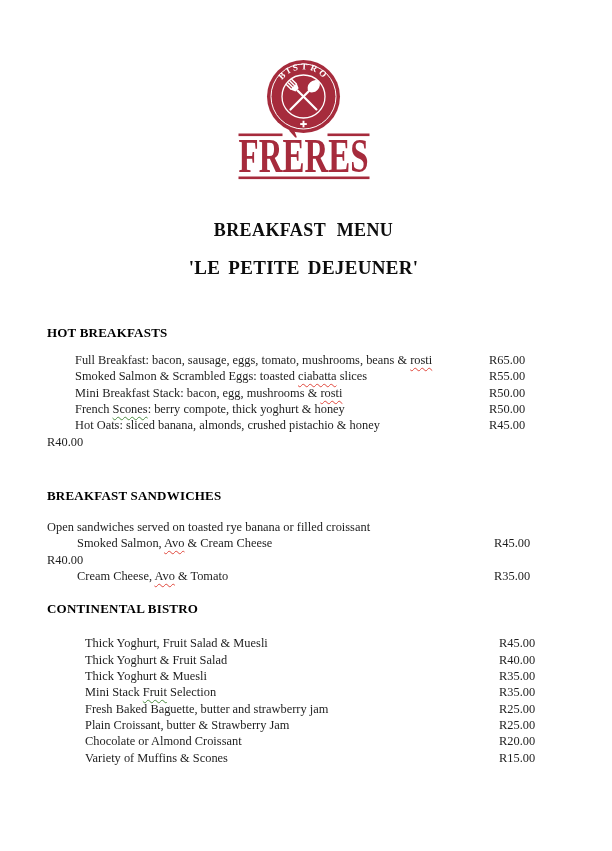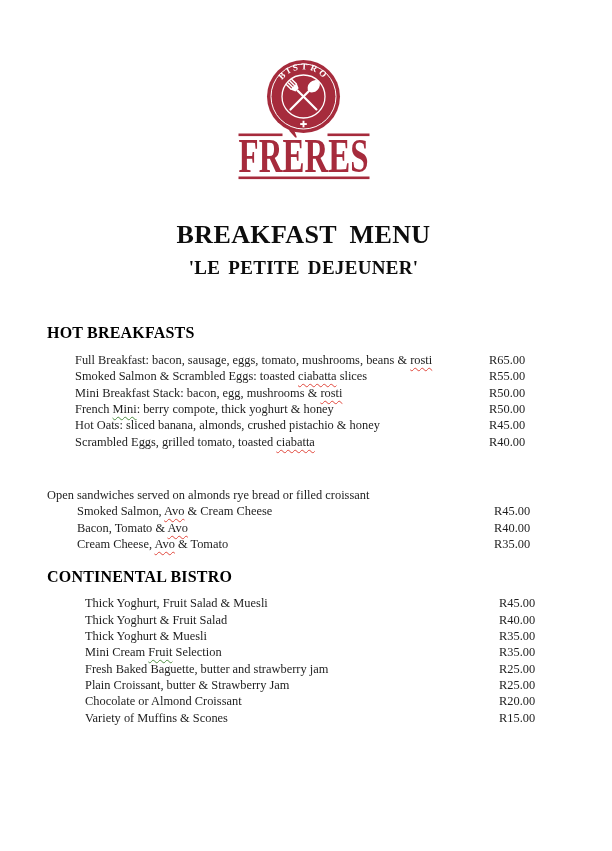--- a/index.html
+++ b/index.html
@@ -18,41 +18,41 @@
   .logo{position:absolute;left:236px;top:58px;width:136px;height:124px;}
   .logo svg{display:block;width:100%;height:100%;}
   .brand-fill{fill:var(--brand);}
   .white-fill{fill:#fff;}
   .ring{stroke:#fff;fill:none;}
   .arc-text{fill:#fff;font-family:"Liberation Serif",serif;font-size:9px;font-weight:bold;letter-spacing:2.6px;}
   .brand-word{font-family:"Liberation Serif",serif;font-weight:bold;font-size:48px;}
   
   .title{
     position:absolute;top:220px;left:0;width:607px;text-align:center;
-    font-size:26px;font-weight:bold;color:#0d0d0d;word-spacing:6px;letter-spacing:.4px;
+    font-size:18px;font-weight:bold;color:#0d0d0d;word-spacing:6px;letter-spacing:.4px;
   }
   .subtitle{
     position:absolute;top:257px;left:0;width:607px;text-align:center;
     font-size:19px;font-weight:bold;color:#0d0d0d;word-spacing:3px;letter-spacing:.3px;
   }
   
   #menu{position:absolute;left:47px;top:324px;width:500px;}
-  .heading{font-size:16px;line-height:17px;font-weight:bold;color:#000;letter-spacing:.2px;}
+  .heading{font-size:13px;line-height:17px;font-weight:bold;color:#000;letter-spacing:.2px;}
   .row{display:flex;line-height:16.33px;font-size:12.4px;gap:16px;}
   .item-text{flex:1 1 auto;}
   .price{flex:0 0 auto;width:48px;text-align:left;white-space:nowrap;}
   .sec0 .items{margin-top:11px;}
   .sec0 .item-text{padding-left:28px;}
   .sec0 .price{padding-right:10px;width:58px;}
   .sec1{margin-top:37px;}
   .sec1 .items{margin-top:15px;}
   .sec1 .item-text{padding-left:30px;}
   .sec1 .price{padding-right:5px;width:53px;}
   .sec2{margin-top:16px;}
-  .sec2 .items{margin-top:10px;}
+  .sec2 .items{margin-top:18px;}
   .sec2 .item-text{padding-left:38px;}
   .sec2 .price{padding-right:0;width:48px;}
   .row.intro .item-text{padding-left:0;}
   
   .sq{
     text-decoration-line:underline;
     text-decoration-style:wavy;
     text-decoration-thickness:1px;
     text-underline-offset:2.5px;
   }
@@ -117,44 +117,43 @@
           </div>
           <div class="row">
             <span class="item-text"><span>Smoked Salmon &amp; Scrambled Eggs: toasted </span><span class="sq sq-red">ciabatta</span><span> slices</span></span>
             <span class="price">R55.00</span>
           </div>
           <div class="row">
             <span class="item-text"><span>Mini Breakfast Stack: bacon, egg, mushrooms &amp; </span><span class="sq sq-red">rosti</span></span>
             <span class="price">R50.00</span>
           </div>
           <div class="row">
-            <span class="item-text"><span>French </span><span class="sq sq-green">Mini</span><span>: berry compote, thick yoghurt &amp; honey</span></span>
+            <span class="item-text"><span>French </span><span class="sq sq-green">Scones</span><span>: berry compote, thick yoghurt &amp; honey</span></span>
             <span class="price">R50.00</span>
           </div>
           <div class="row">
             <span class="item-text"><span>Hot Oats: sliced banana, almonds, crushed pistachio &amp; honey</span></span>
             <span class="price">R45.00</span>
           </div>
           <div class="row">
-            <span class="item-text"><span>Scrambled Eggs, grilled tomato, toasted </span><span class="sq sq-red">ciabatta</span></span>
             <span class="price">R40.00</span>
           </div>
         </div>
       </div>
       <div class="section sec1">
+        <div class="heading">BREAKFAST SANDWICHES</div>
         <div class="items">
           <div class="row intro">
-            <span class="item-text">Open sandwiches served on almonds rye bread or filled croissant</span>
+            <span class="item-text">Open sandwiches served on toasted rye banana or filled croissant</span>
           </div>
           <div class="row">
             <span class="item-text"><span>Smoked Salmon, </span><span class="sq sq-red">Avo</span><span> &amp; Cream Cheese</span></span>
             <span class="price">R45.00</span>
           </div>
           <div class="row">
-            <span class="item-text"><span>Bacon, Tomato &amp; </span><span class="sq sq-red">Avo</span></span>
             <span class="price">R40.00</span>
           </div>
           <div class="row">
             <span class="item-text"><span>Cream Cheese, </span><span class="sq sq-red">Avo</span><span> &amp; Tomato</span></span>
             <span class="price">R35.00</span>
           </div>
         </div>
       </div>
       <div class="section sec2">
         <div class="heading">CONTINENTAL BISTRO</div>
@@ -165,21 +164,21 @@
           </div>
           <div class="row">
             <span class="item-text"><span>Thick Yoghurt &amp; Fruit Salad</span></span>
             <span class="price">R40.00</span>
           </div>
           <div class="row">
             <span class="item-text"><span>Thick Yoghurt &amp; Muesli</span></span>
             <span class="price">R35.00</span>
           </div>
           <div class="row">
-            <span class="item-text"><span>Mini Cream </span><span class="sq sq-green">Fruit</span><span> Selection</span></span>
+            <span class="item-text"><span>Mini Stack </span><span class="sq sq-green">Fruit</span><span> Selection</span></span>
             <span class="price">R35.00</span>
           </div>
           <div class="row">
             <span class="item-text"><span>Fresh Baked Baguette, butter and strawberry jam</span></span>
             <span class="price">R25.00</span>
           </div>
           <div class="row">
             <span class="item-text"><span>Plain Croissant, butter &amp; Strawberry Jam</span></span>
             <span class="price">R25.00</span>
           </div>

